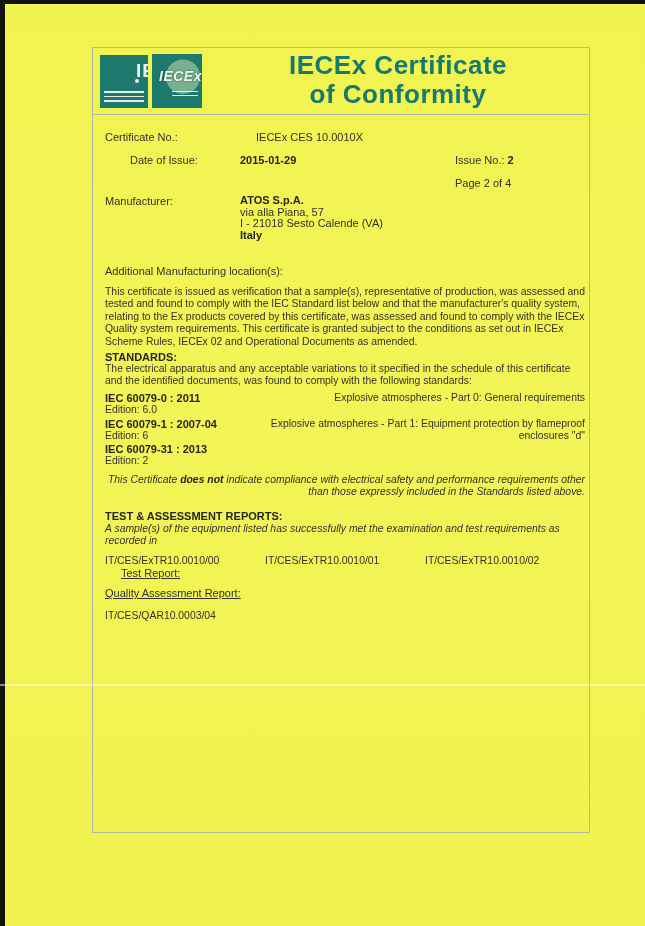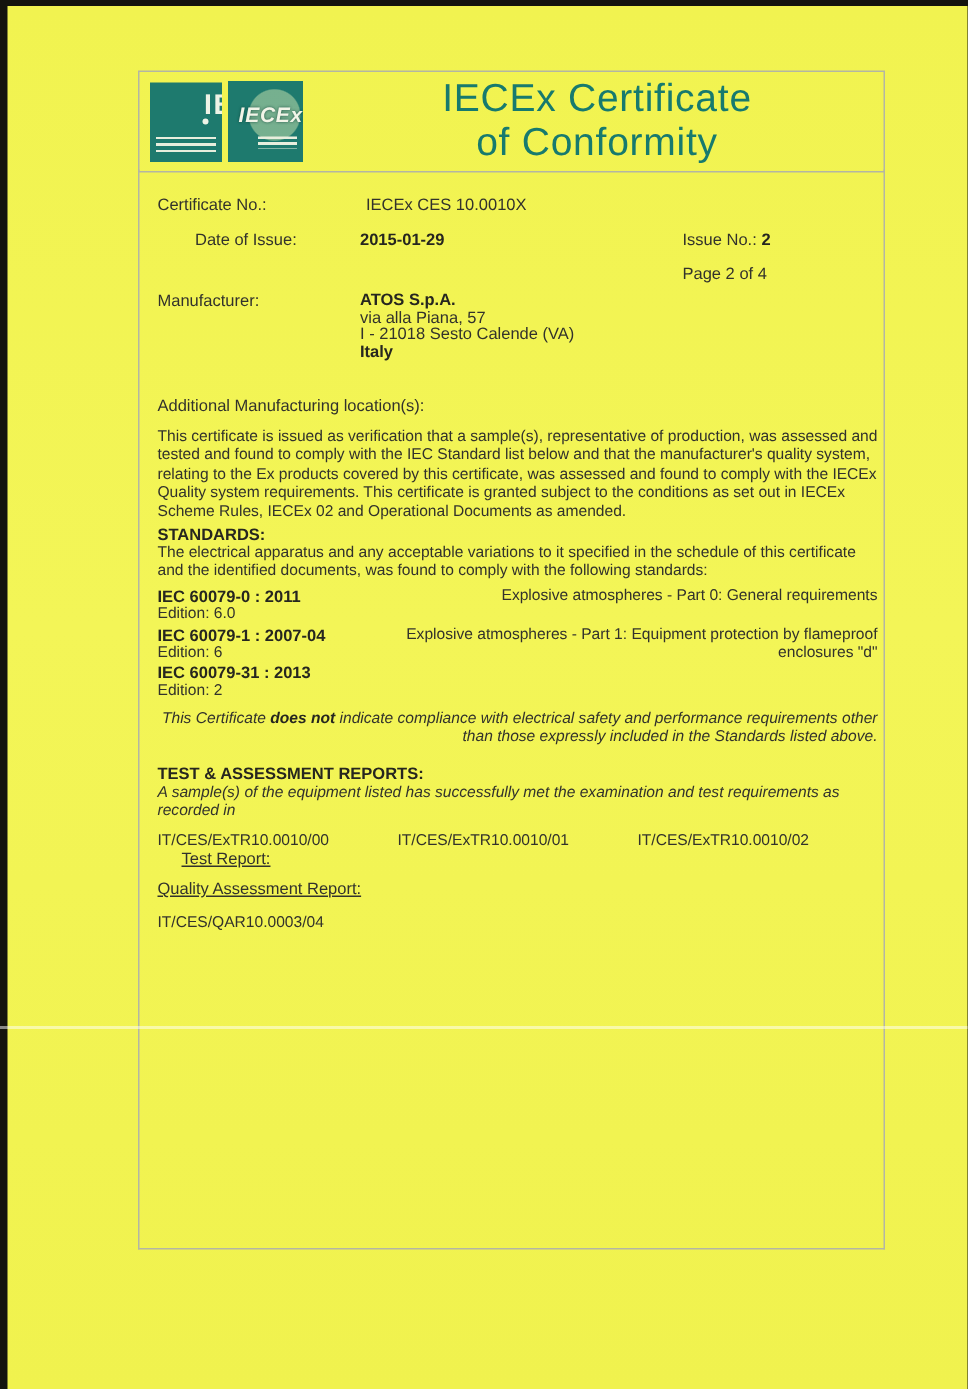--- a/index.html
+++ b/index.html
@@ -62,21 +62,21 @@
   }
   .logo-iecex .iecex-lines{
     position:absolute;right:4px;bottom:9px;width:26px;height:8px;
     background:repeating-linear-gradient(180deg,#e8eedd 0 1.5px,transparent 1.5px 4px);
   }
   
   .cert-title{
     left:213px;top:51px;width:370px;
     text-align:center;
     color:#177a6e;
-    font-weight:normal;font-size:26px;line-height:29px;letter-spacing:0.5px;
+    font-weight:bold;font-size:26px;line-height:29px;letter-spacing:0.5px;
   }
   
   .t{font-size:11px;color:#32322c;line-height:12px;white-space:nowrap;}
   .b{font-weight:bold;color:#26261f;}
   .small{font-size:10.4px;}
   .wrap{white-space:normal;text-align:right;}
   .u{text-decoration:underline;}
   .it{font-style:italic;}
   .para{
     font-size:10.4px;color:#32322c;line-height:12.4px;white-space:normal;
@@ -105,21 +105,21 @@
     <span class="iecex-text">IECEx</span>
     <span class="iecex-lines"></span>
   </div>
 
   <div class="abs cert-title">
     <div>IECEx Certificate</div>
     <div>of Conformity</div>
   </div>
 
   <div class="abs t" style="left:105px;top:131px;">Certificate No.:</div>
-  <div class="abs t" style="left:244px;top:131px;">IECEx CES 10.0010X</div>
+  <div class="abs t" style="left:256px;top:131px;">IECEx CES 10.0010X</div>
 
   <div class="abs t" style="left:105px;top:154px;padding-left:25px;">Date of Issue:</div>
   <div class="abs t b" style="left:240px;top:154px;">2015-01-29</div>
   <div class="abs t" style="left:455px;top:154px;">
     <span>Issue No.:</span>
     <span class="b">2</span>
   </div>
   <div class="abs t" style="left:455px;top:177px;">Page 2 of 4</div>
 
   <div class="abs t" style="left:105px;top:195px;">Manufacturer:</div>

